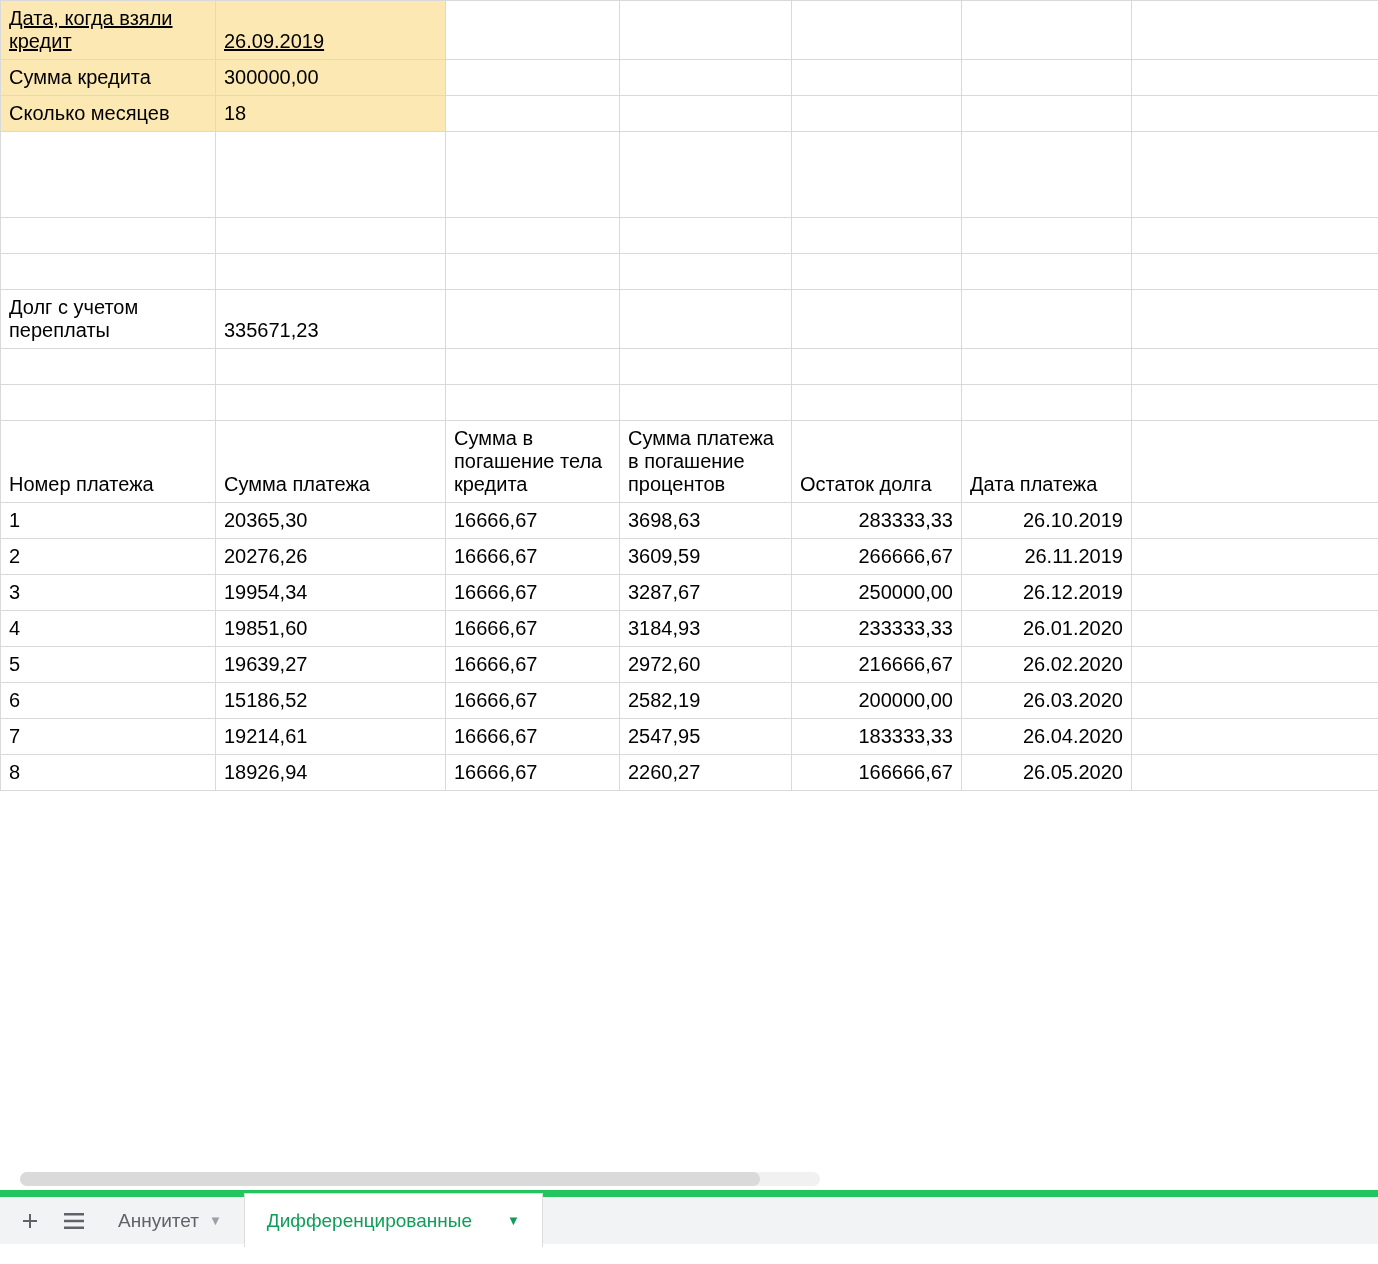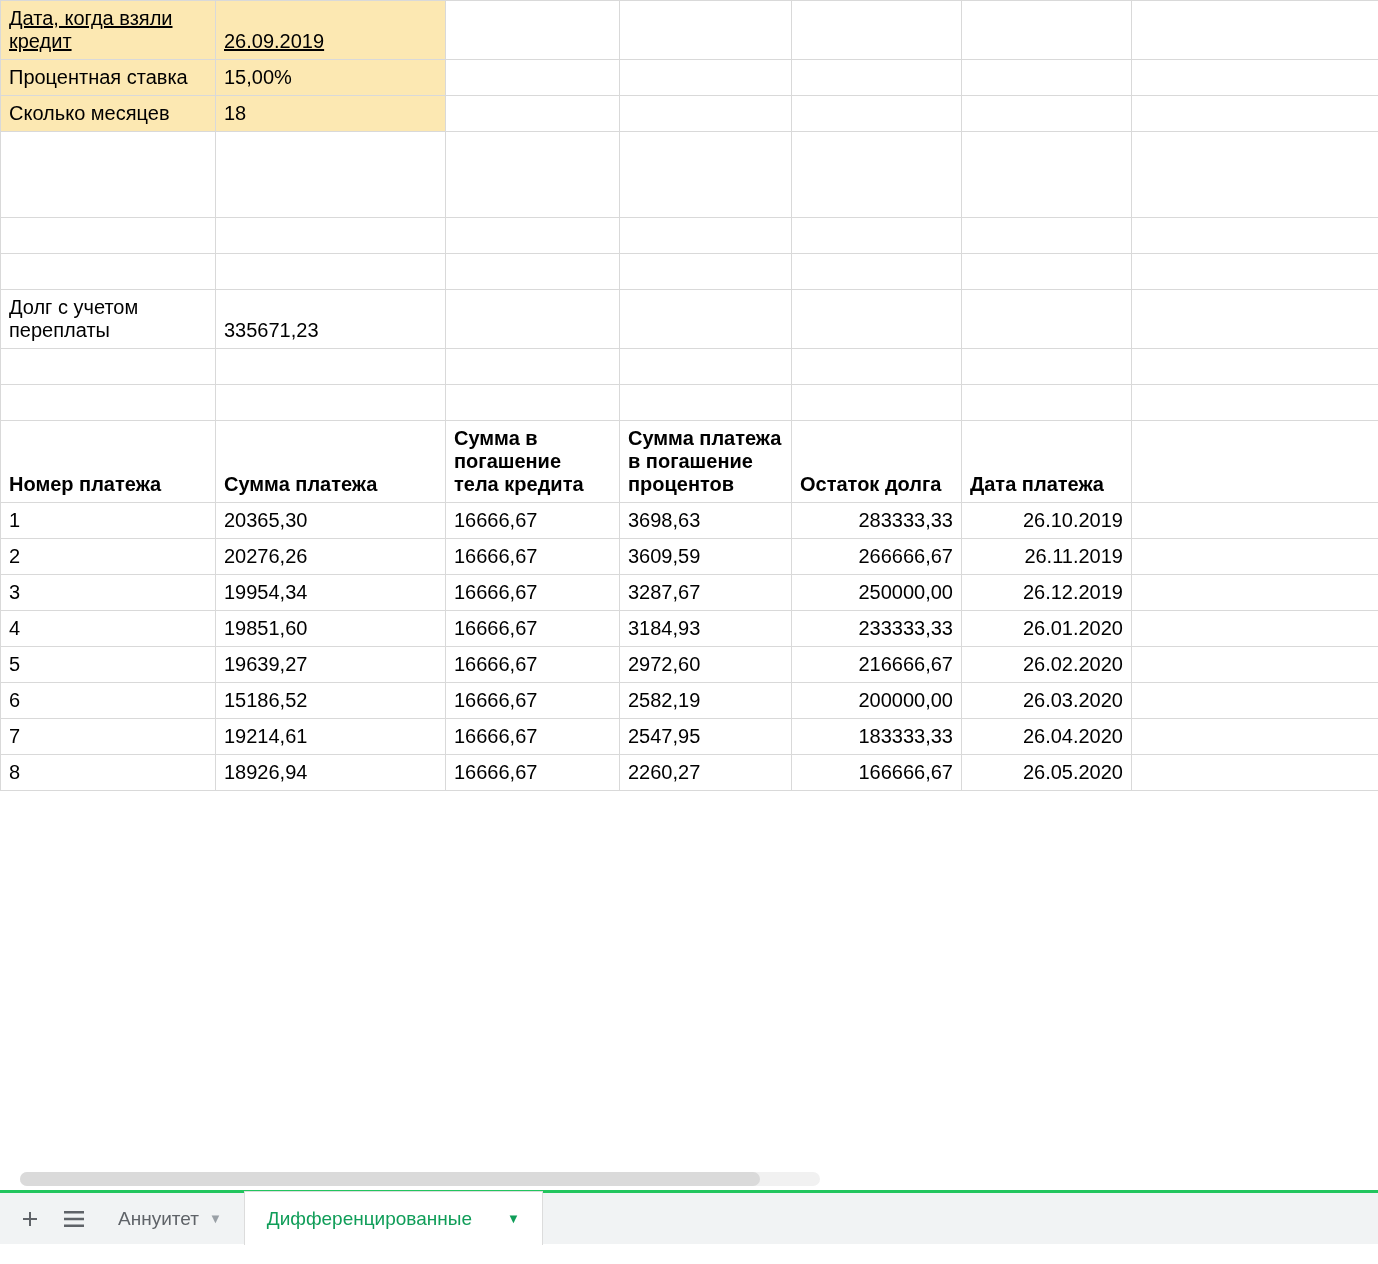--- a/index.html
+++ b/index.html
@@ -28,21 +28,21 @@
     border: 1px solid #d9d9d9;
     padding: 6px 8px;
     vertical-align: bottom;
     height: 36px;
     overflow: hidden;
     white-space: normal;
   }
   td.highlight { background: #FCE8B2; }
   td.tall { height: 60px; text-decoration: underline; }
   td.tall2 { height: 58px; }
-  td.header { font-weight: 700; height: 98px; vertical-align: bottom; }
+  td.header { font-weight: 400; height: 98px; vertical-align: bottom; }
   td.right { text-align: right; }
   col.c1 { width: 215px; }
   col.c2 { width: 230px; }
   col.c3 { width: 174px; }
   col.c4 { width: 172px; }
   col.c5 { width: 170px; }
   col.c6 { width: 170px; }
   col.c7 { width: 247px; }
 
   .hscroll {
@@ -62,21 +62,21 @@
     background: #dadada;
     border-radius: 7px;
   }
 
   .tabbar {
     display: flex;
     align-items: center;
     width: 1378px;
     height: 54px;
     background: #f1f3f4;
-    border-top: 3px solid #22c55e;
+    border-top: 7px solid #22c55e;
     padding-left: 8px;
     gap: 0;
     font-size: 19px;
   }
   .tabbar .iconbtn {
     width: 44px; height: 44px;
     display: flex; align-items: center; justify-content: center;
     color: #5f6368;
     cursor: pointer;
   }
@@ -123,22 +123,22 @@
       <tr>
         <td class="highlight tall">Дата, когда взяли кредит</td>
         <td class="highlight tall">26.09.2019</td>
         <td></td>
           <td></td>
           <td></td>
           <td></td>
           <td></td>
       </tr>
       <tr>
-        <td class="highlight tall2">Процентная ставка</td>
-        <td class="highlight tall2">15,00%</td>
+        <td class="highlight">Сумма кредита</td>
+        <td class="highlight">300000,00</td>
         <td></td>
           <td></td>
           <td></td>
           <td></td>
           <td></td>
       </tr>
       <tr>
         <td class="highlight tall2">Сколько месяцев</td>
         <td class="highlight tall2">18</td>
         <td></td>

